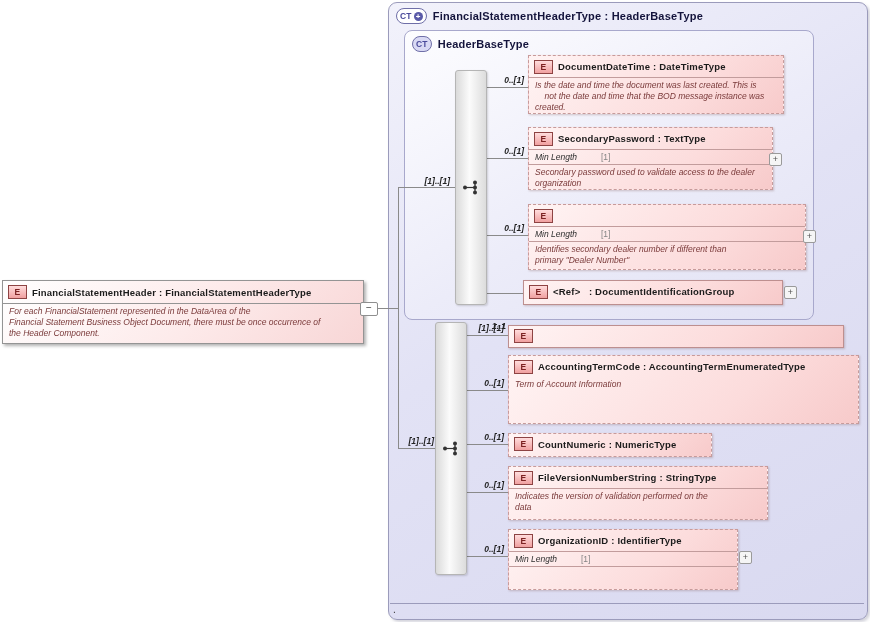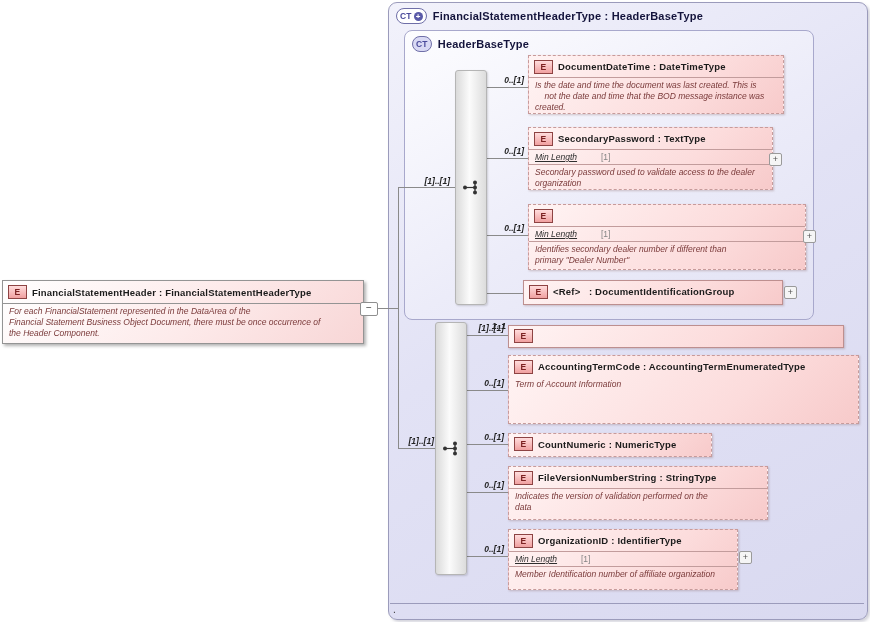--- a/index.html
+++ b/index.html
@@ -46,21 +46,21 @@
     box-shadow:1px 1px 2px rgba(120,80,80,.3);overflow:hidden;}
   .ebox.dashed{border-style:dashed;border-color:#c79b9b;}
   .ehead{display:flex;align-items:center;gap:5px;padding:0 5px;height:21px;
     font-weight:bold;font-size:9.5px;color:#1b1b1b;white-space:pre;letter-spacing:.2px;}
   .ebadge{flex:0 0 auto;width:17px;height:12px;border:1px solid #8d4343;
     background:linear-gradient(180deg,#ffdcdc,#f0a0a0);color:#7c2222;
     display:flex;align-items:center;justify-content:center;
     font-size:8.5px;font-weight:bold;}
   .efacet{display:flex;border-top:1px solid #c29c9c;border-bottom:1px solid #c29c9c;
     padding:2px 6px;font-size:8.5px;}
-  .efacet .lbl{font-style:italic;color:#2e2e2e;width:66px;flex:0 0 auto;text-decoration:underline;}
+  .efacet .lbl{font-style:italic;color:#2e2e2e;width:66px;flex:0 0 auto;}
   .efacet .val{color:#858585;white-space:pre-line;}
   .edoc{padding:2px 6px 2px 6px;font-size:8.5px;font-style:italic;color:#7a3a3a;
     white-space:pre-wrap;line-height:1.3;}
   .ebox.nofacet .edoc{border-top:1px solid #c29c9c;}
 
   
   .expander{position:absolute;width:11px;height:11px;border:1px solid #9a9a9a;
     background:#f5f5f5;color:#555;font-size:9px;line-height:10px;text-align:center;
     border-radius:2px;}
   .toggle{position:absolute;left:360px;top:302px;width:16px;height:12px;
@@ -198,21 +198,20 @@
     <div class="edoc">Indicates the version of validation performed on the
 data</div>
   </div>
 
   <div class="ebox dashed" style="left:508px;top:529px;width:228px;height:59px;">
     <div class="ehead"><span class="ebadge">E</span><span>OrganizationID : IdentifierType</span></div>
     <div class="efacet">
         <span class="lbl">Min Length</span>
         <span class="val">[1]</span>
       </div>
-    <div class="edoc">Member Identification number of affiliate organization</div>
   </div>
   <div class="expander" style="left:739px;top:551px;">+</div>
 
   <div class="ct-footer-line"></div>
   <div class="ct-footer-dot">.</div>
 
   <div class="left-el">
     <div class="ehead"><span class="ebadge">E</span><span>FinancialStatementHeader : FinancialStatementHeaderType</span></div>
     <div class="edoc">For each FinancialStatement represented in the DataArea of the
 Financial Statement Business Object Document, there must be once occurrence of

